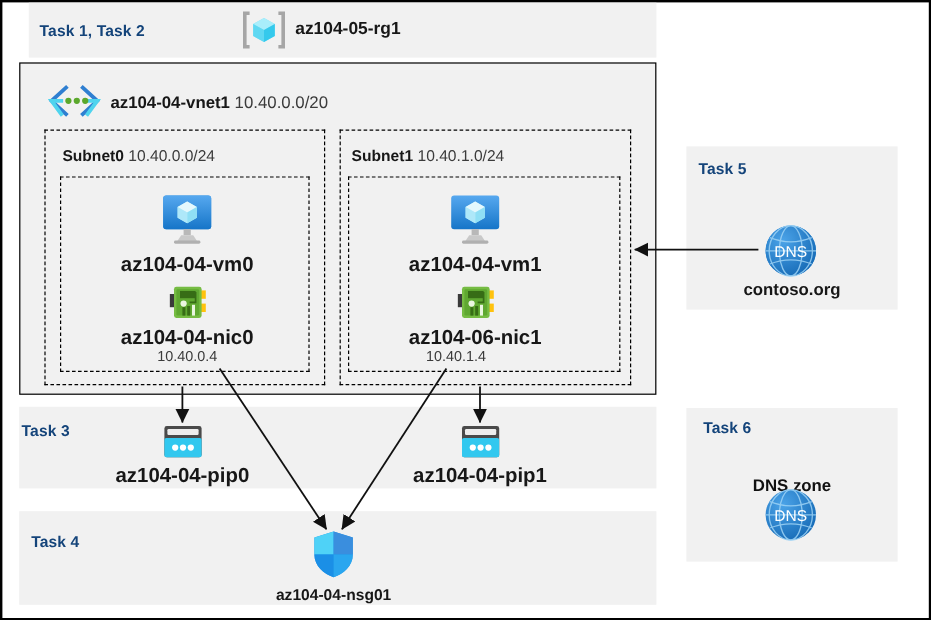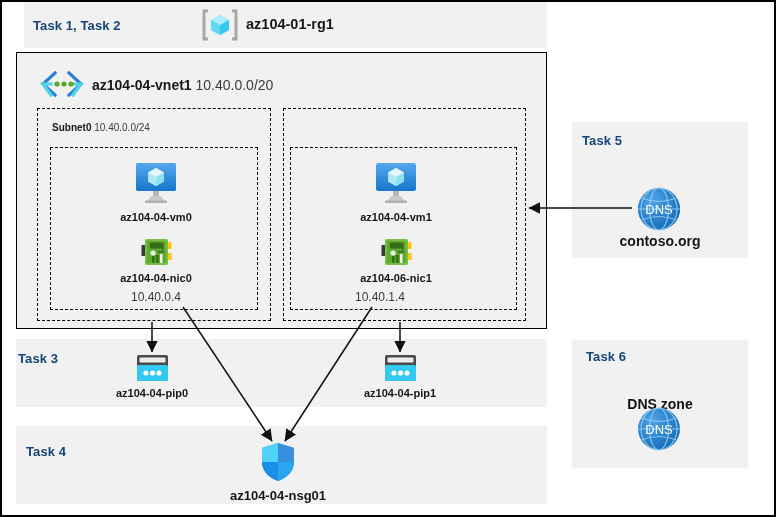--- a/index.html
+++ b/index.html
@@ -43,37 +43,37 @@
   .hdr-bold {
     font-weight: bold;
     color: #171717;
   }
   .hdr-norm {
     font-weight: normal;
     color: #3b3b3b;
   }
   .node-title {
     position: absolute;
-    font-size: 11px;
+    font-size: 17px;
     font-weight: bold;
     color: #171717;
     white-space: nowrap;
     text-align: center;
   }
   .node-sub {
     position: absolute;
     font-size: 12px;
     font-weight: normal;
     color: #3b3b3b;
     white-space: nowrap;
     text-align: center;
   }
   .subnet-cap {
     position: absolute;
-    font-size: 10px;
+    font-size: 13px;
     white-space: nowrap;
   }
   .vnet-cap {
     position: absolute;
     font-size: 14px;
     white-space: nowrap;
   }
   .rg-cap {
     position: absolute;
     font-size: 14.5px;
@@ -112,21 +112,21 @@
     <svg width="36" height="34" viewBox="0 0 36 34">
       <path d="M6 3 L2 3 L2 31 L6 31" fill="none" stroke="#a6a6a6" stroke-width="3"></path>
       <path d="M30 3 L34 3 L34 31 L30 31" fill="none" stroke="#a6a6a6" stroke-width="3"></path>
       <polygon points="18,7 27,12 27,22 18,27 9,22 9,12" fill="#7fe3f7"></polygon>
       <polygon points="18,7 27,12 18,17 9,12" fill="#a9eefb"></polygon>
       <polygon points="18,17 27,12 27,22 18,27" fill="#35c9ec"></polygon>
       <polygon points="18,17 9,12 9,22 18,27" fill="#5fd8f2"></polygon>
     </svg>
   </div>
   <div class="rg-cap" style="left:244px; top:14px;">
-    <span class="hdr-bold">az104-01-rg1</span>
+    <span class="hdr-bold">az104-05-rg1</span>
   </div>
 
   <div class="panel panel-outline" style="left:14px; top:50px; width:531px; height:277px;"></div>
 
   <div class="ic" style="left:36px; top:68px; width:48px; height:28px;">
     <svg width="48" height="28" viewBox="0 0 48 28">
       <polyline points="17,3 5,14 17,25" fill="none" stroke="#2f7fd1" stroke-width="3.2" stroke-linecap="square"></polyline>
       <polyline points="13,14 5,14 13,25" fill="none" stroke="#4fd4ee" stroke-width="3.2" stroke-linecap="square"></polyline>
       <polyline points="31,3 43,14 31,25" fill="none" stroke="#2f7fd1" stroke-width="3.2" stroke-linecap="square"></polyline>
       <polyline points="35,14 43,14 35,25" fill="none" stroke="#4fd4ee" stroke-width="3.2" stroke-linecap="square"></polyline>
@@ -180,20 +180,24 @@
       <rect x="11" y="20" width="2.5" height="7" fill="#376d16"></rect>
       <rect x="15" y="19" width="2.5" height="8" fill="#376d16"></rect>
       <rect x="19" y="18" width="2.5" height="9" fill="#eaf6e0"></rect>
       <path d="M18 8 L22 8 L22 16 L17 16" fill="none" stroke="#376d16" stroke-width="1.4"></path>
     </svg>
   </div>
   <div class="node-title center-txt" style="left:154px; top:270px;">az104-04-nic0</div>
   <div class="node-sub center-txt" style="left:154px; top:288px;text-align:right;">10.40.0.4</div>
 
   <div class="dashed" style="left:281px; top:106px; width:243px; height:213px;"></div>
+  <div class="subnet-cap" style="left:291px; top:120px;">
+    <span class="hdr-bold">Subnet1</span>
+    <span class="hdr-norm">10.40.1.0/24</span>
+  </div>
   <div class="dashed" style="left:288px; top:145px; width:227px; height:163px;"></div>
 
   <div class="ic" style="left:370px; top:158px; width:48px; height:44px;">
     <svg width="48" height="44" viewBox="0 0 48 44">
       <rect x="4" y="3" width="40" height="28" rx="2.5" fill="url(#vmg2)"></rect>
       <defs>
         <linearGradient id="vmg2" x1="0" y1="0" x2="0" y2="1">
           <stop offset="0%" stop-color="#56a8ef"></stop>
           <stop offset="100%" stop-color="#1675c8"></stop>
         </linearGradient>

